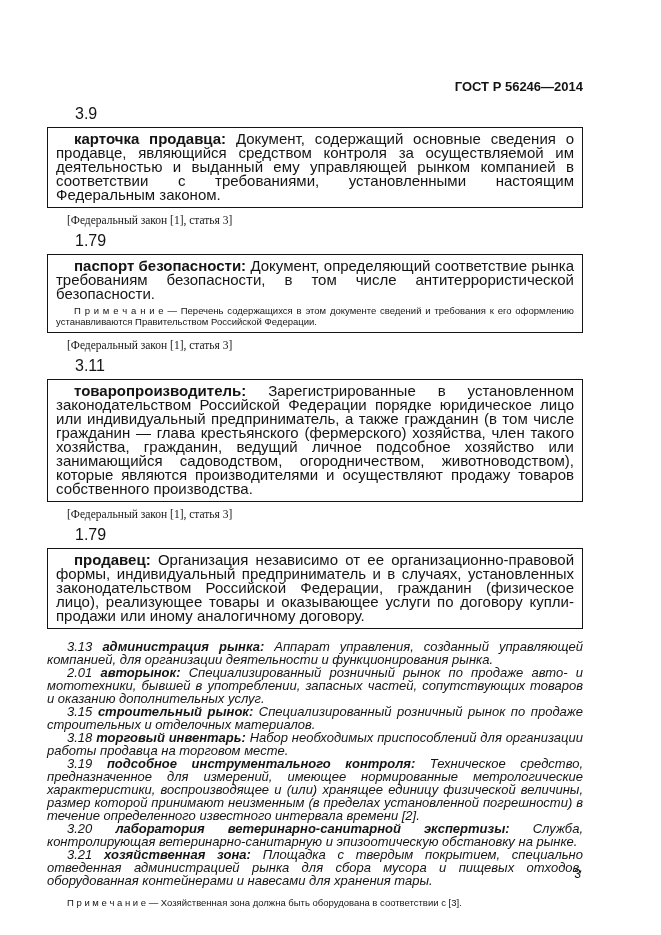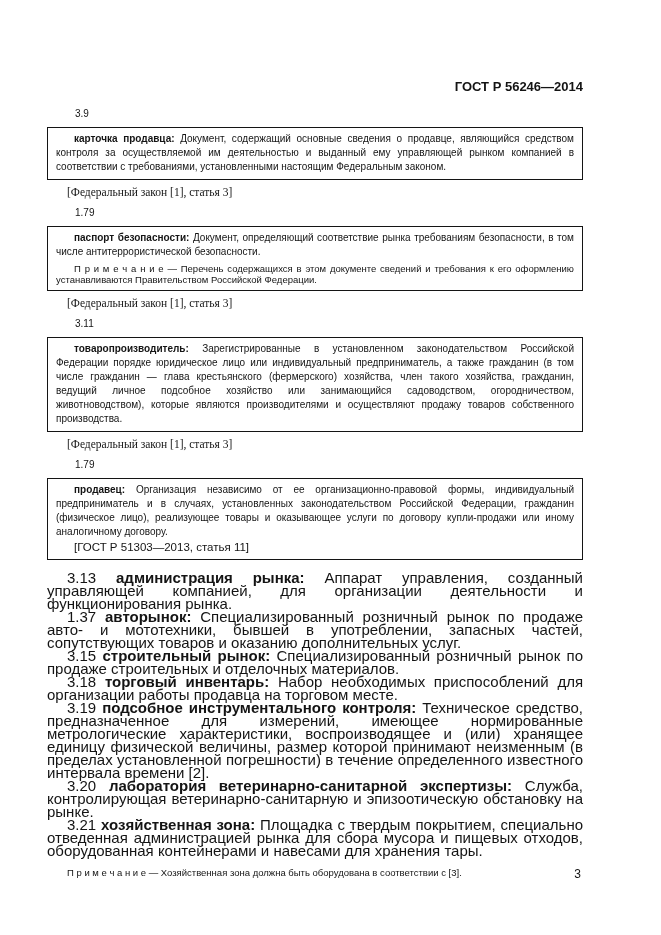--- a/index.html
+++ b/index.html
@@ -18,30 +18,30 @@
     margin-top: 20px;
   }
   .doc-header {
     text-align: right;
     font-weight: bold;
     font-size: 13px;
     line-height: 14px;
     margin-bottom: 13px;
   }
   .clause-num {
-    font-size: 10px;
+    font-size: 16px;
     line-height: 14px;
     margin: 6px 0 6px 28px;
   }
   .def-box {
     border: 1px solid #141414;
     padding: 4px 8px 5px 8px;
   }
   .def-box .def {
-    font-size: 10px;
+    font-size: 15px;
     line-height: 14px;
     text-align: justify;
     text-indent: 18px;
   }
   .def-box .note {
     font-size: 9.5px;
     line-height: 11px;
     text-align: justify;
     text-indent: 18px;
     margin-top: 4px;
@@ -53,24 +53,25 @@
     margin-top: 1px;
   }
   .source {
     font-size: 11.5px;
     line-height: 13px;
     margin: 6px 0 7px 20px;
     font-family: Liberation Serif, serif;
   }
   .paras { margin-top: 11px; }
   .para {
-    font-size: 15px;
+    font-size: 13px;
     line-height: 13px;
     text-align: justify;
     text-indent: 20px;
+    font-style: italic;
   }
   .term { font-weight: bold; }
   .footer-note {
     font-size: 9.5px;
     line-height: 11px;
     margin-top: 10px;
     text-indent: 20px;
   }
   .page-number {
     position: absolute;
@@ -120,32 +121,31 @@
     <div class="source">[Федеральный закон [1], статья 3]</div>
   </div>
 
   <div>
     <div class="clause-num">1.79</div>
     <div class="def-box">
       <p class="def">
         <span class="term">продавец:</span>
         <span>Организация независимо от ее организационно-правовой формы, индивидуальный предприниматель и в случаях, установленных законодательством Российской Федерации, гражданин (физическое лицо), реализующее товары и оказывающее услуги по договору купли-продажи или иному аналогичному договору.</span>
       </p>
-      <p class="box-source">[ГОСТ Р 51303—2013, статья 11]</p>
     </div>
   </div>
 
   <div class="paras">
     <p class="para">
       <span>3.13</span>
       <span class="term">администрация рынка:</span>
       <span>Аппарат управления, созданный управляющей компанией, для организации деятельности и функционирования рынка.</span>
     </p>
     <p class="para">
-      <span>1.37</span>
+      <span>2.01</span>
       <span class="term">авторынок:</span>
       <span>Специализированный розничный рынок по продаже авто- и мототехники, бывшей в употреблении, запасных частей, сопутствующих товаров и оказанию дополнительных услуг.</span>
     </p>
     <p class="para">
       <span>3.15</span>
       <span class="term">строительный рынок:</span>
       <span>Специализированный розничный рынок по продаже строительных и отделочных материалов.</span>
     </p>
     <p class="para">
       <span>3.18</span>

